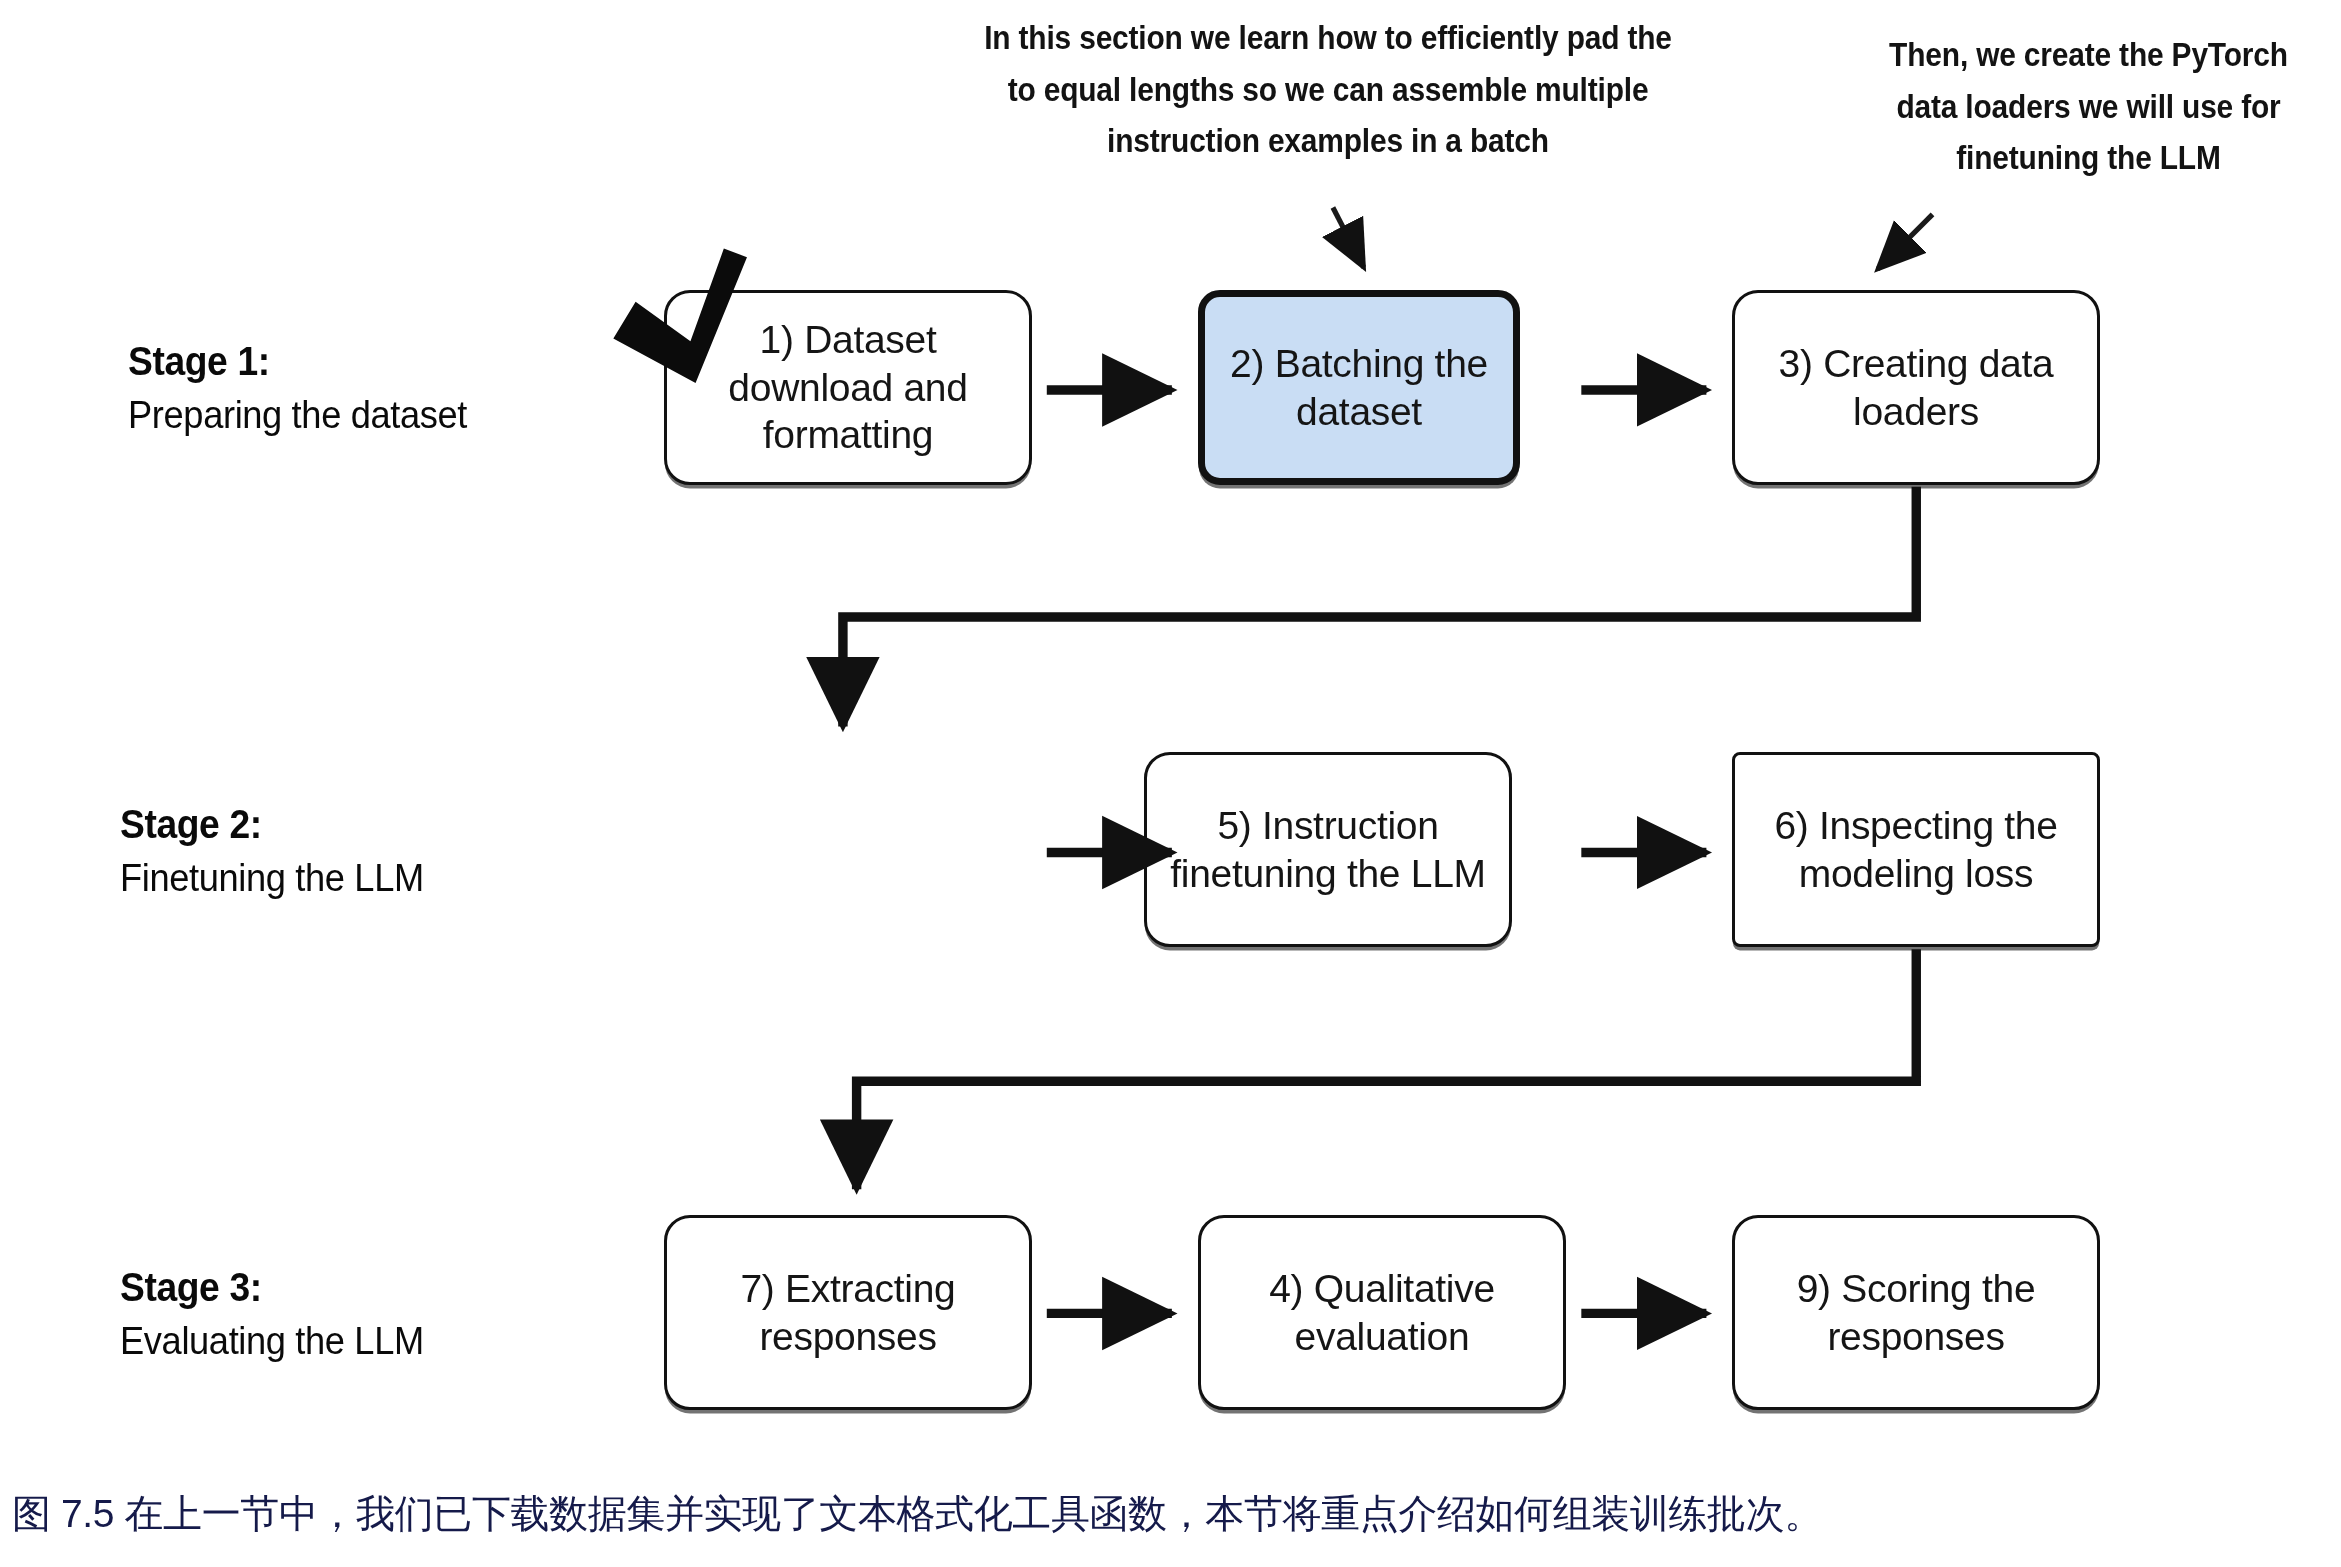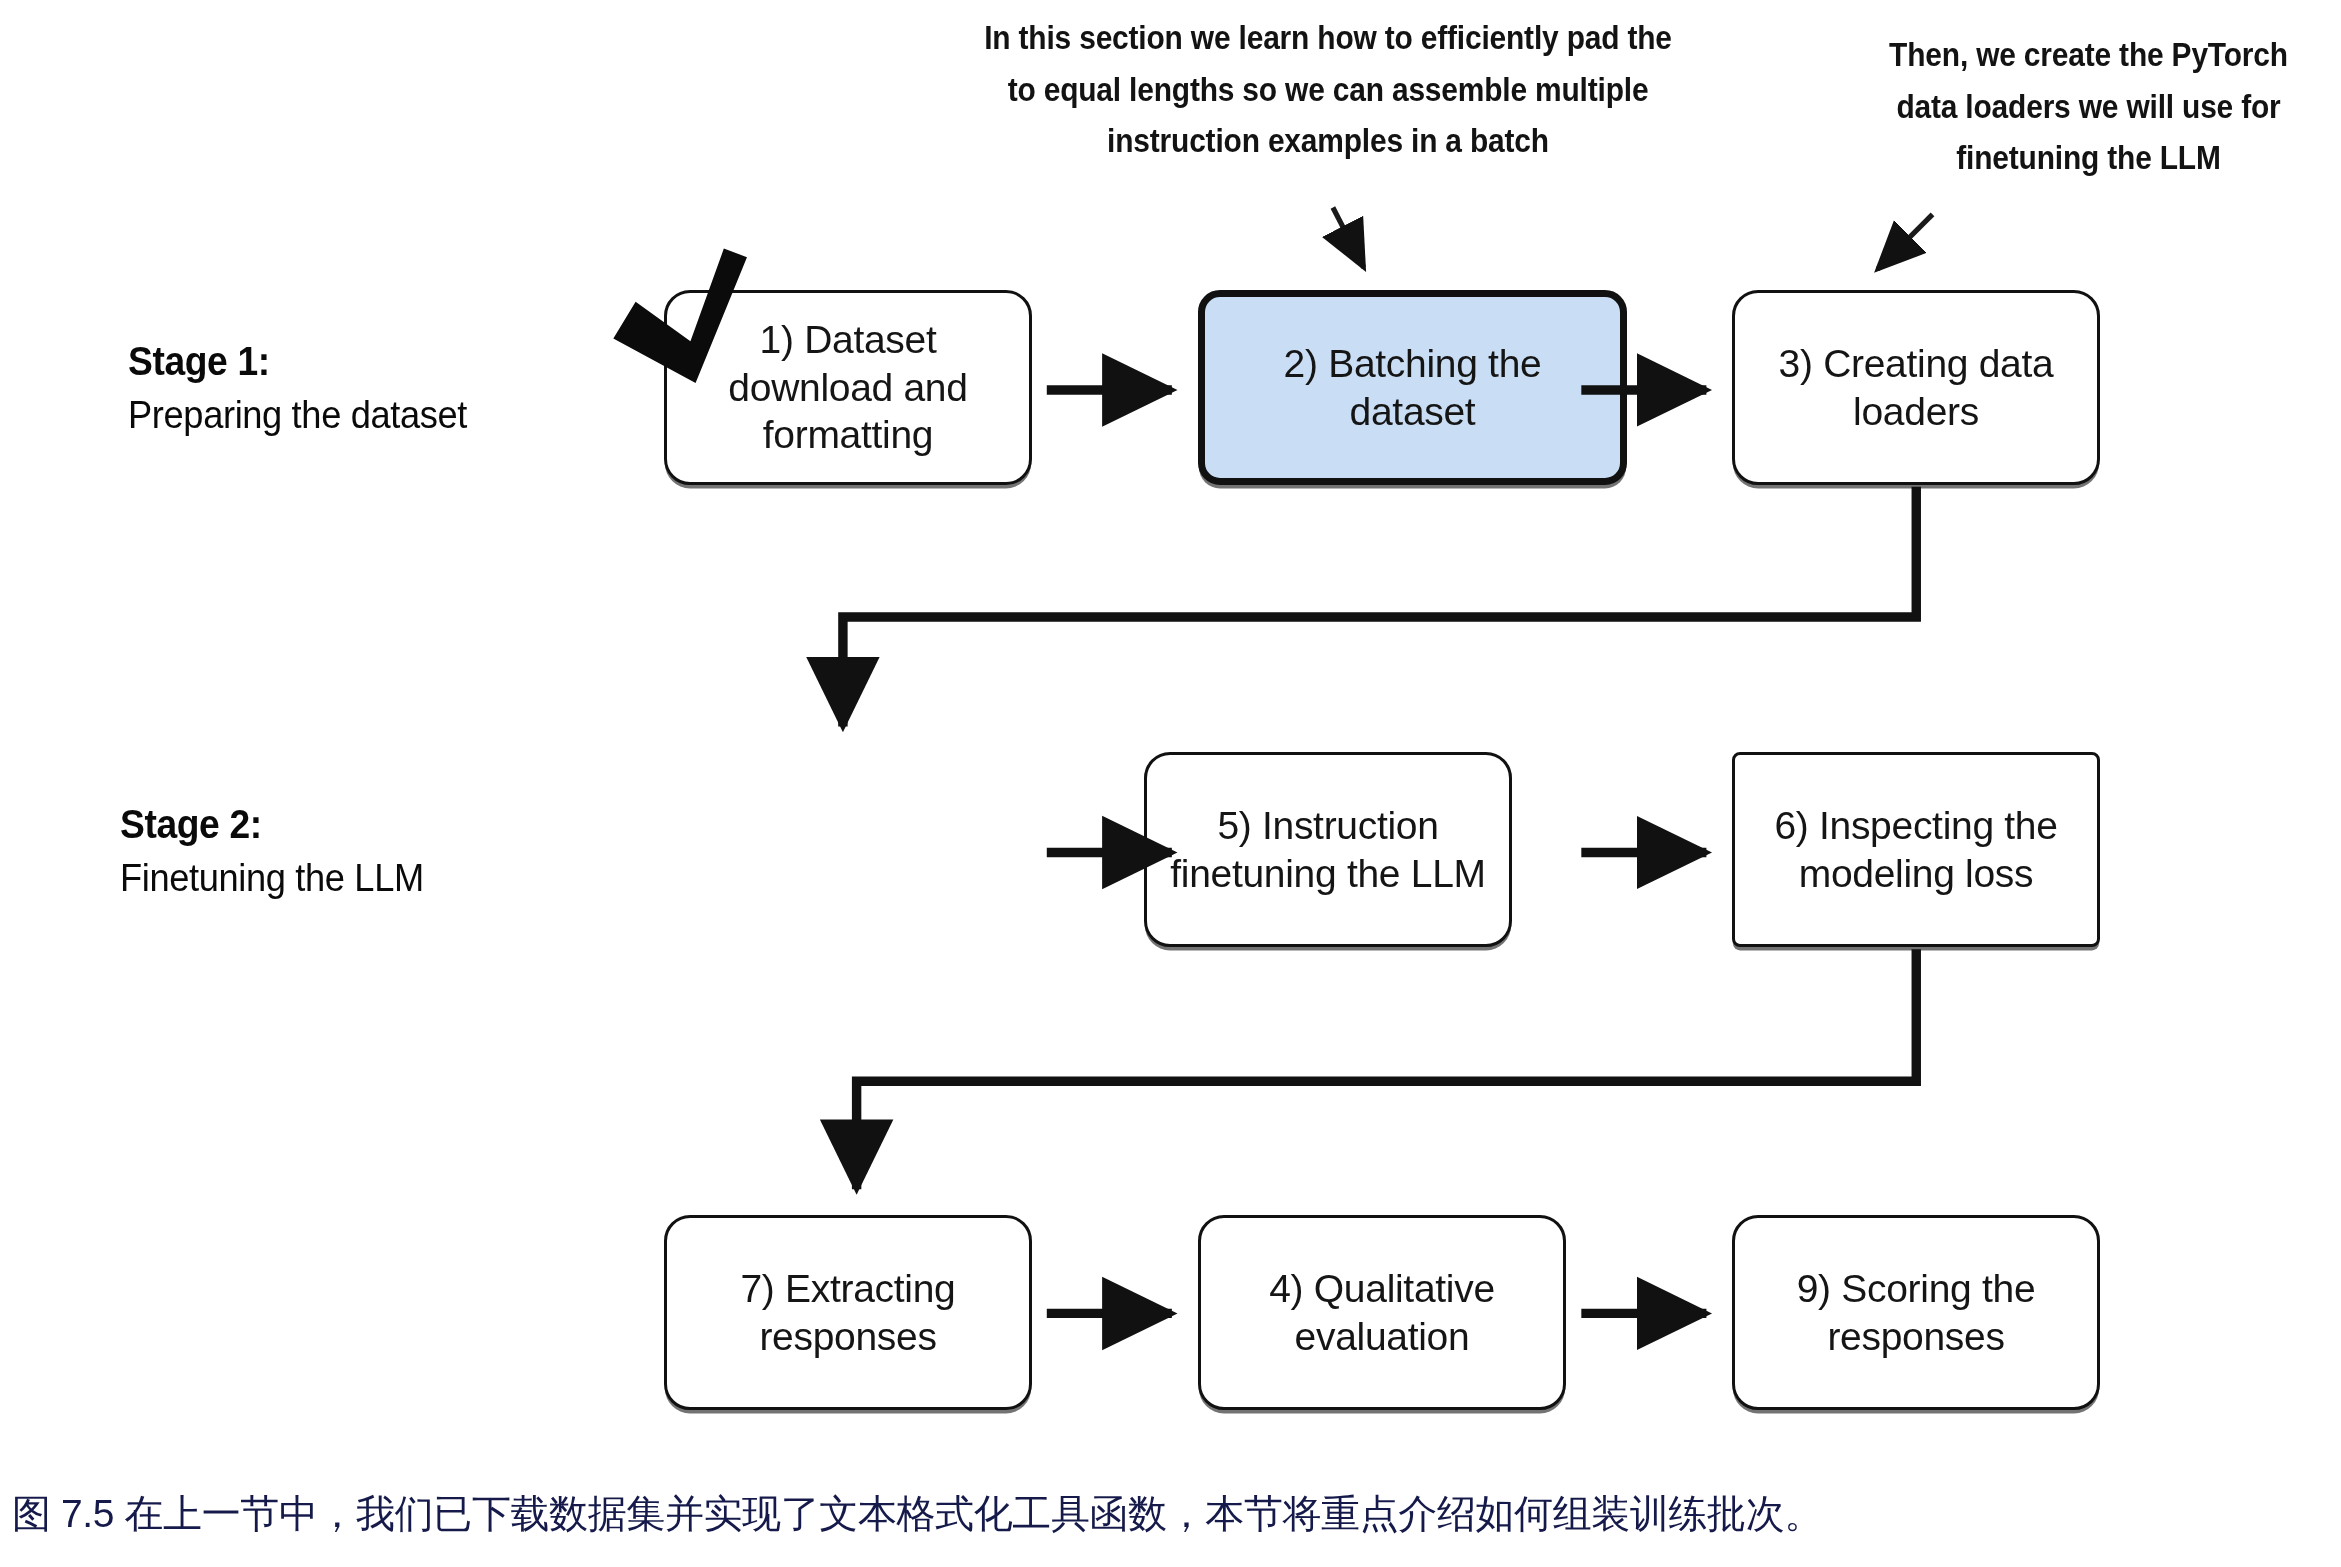--- a/index.html
+++ b/index.html
@@ -101,26 +101,30 @@
   <div class="stage-label" style="left:120px;top:338px;margin-left:8px;">
     <span class="title">Stage 1:</span>
     <span class="sub">Preparing the dataset</span>
   </div>
 
   <div class="stage-label" style="left:120px;top:801px;">
     <span class="title">Stage 2:</span>
     <span class="sub">Finetuning the LLM</span>
   </div>
 
+  <div class="stage-label" style="left:120px;top:1264px;">
+    <span class="title">Stage 3:</span>
+    <span class="sub">Evaluating the LLM</span>
+  </div>
 
   <div class="node" style="left:664px;top:290px;width:368px;height:195px;">
     <span>1) Dataset download and formatting</span>
   </div>
 
-  <div class="node hl" style="left:1198px;top:290px;width:429px;height:195px;">
+  <div class="node hl" style="left:1198px;top:290px;width:322px;height:195px;">
     <span>2) Batching the dataset</span>
   </div>
 
   <div class="node" style="left:1732px;top:290px;width:368px;height:195px;">
     <span>3) Creating data loaders</span>
   </div>
 
 
   <div class="node" style="left:1144px;top:752px;width:368px;height:195px;">
     <span>5) Instruction finetuning the LLM</span>

